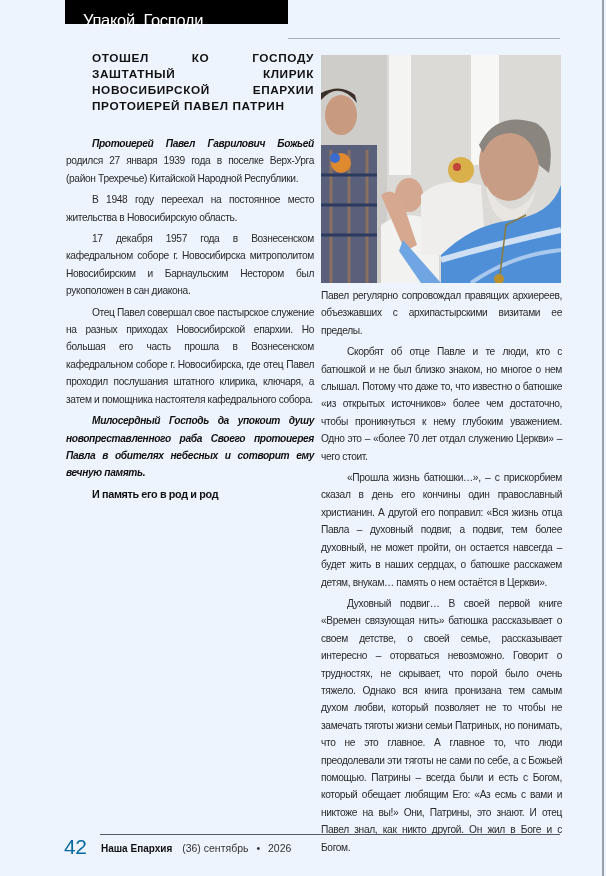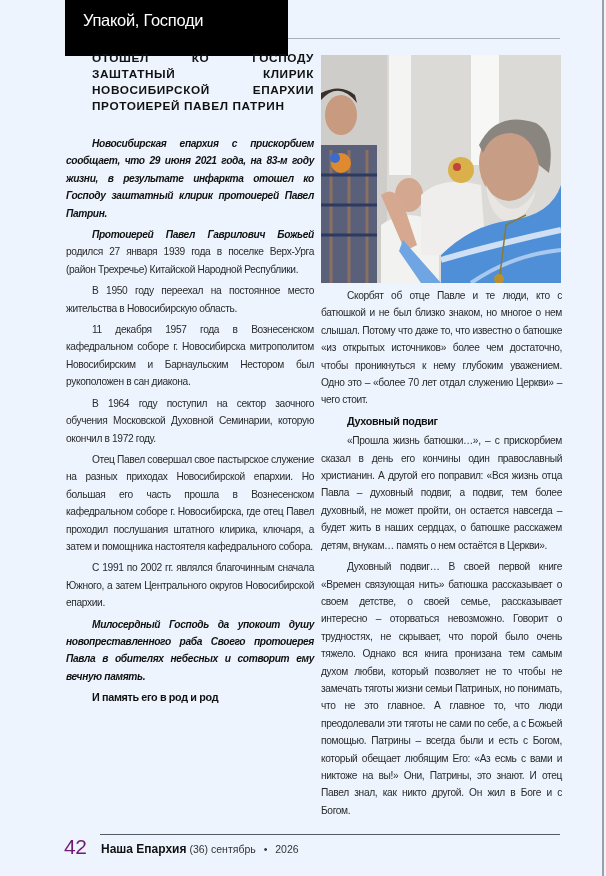--- a/index.html
+++ b/index.html
@@ -8,21 +8,21 @@
     background: #edf4fe;
     position: relative;
     font-family: "Liberation Sans", sans-serif;
     color: #222;
   }
   .edge {
     position: absolute; left: 602px; top: 0; width: 2px; height: 876px;
     background: #9aa0a8;
   }
   .section-bar {
-    position: absolute; left: 65px; top: 0; width: 223px; height: 56px;
+    position: absolute; left: 65px; top: 0; width: 223px; height: 24px;
     background: #000; color: #fff;
     font-size: 16.5px; line-height: 40px;
     padding-left: 18px; box-sizing: border-box;
     letter-spacing: -0.3px;
   }
   .section-rule {
     position: absolute; left: 288px; top: 38px; width: 272px; height: 1px;
     background: #a9b0b8;
   }
   .col {
@@ -52,46 +52,43 @@
   .photo {
     position: absolute; left: 321px; top: 55px; width: 240px; height: 228px;
     overflow: hidden; background: #d8d6d2;
   }
   .footer-rule {
     position: absolute; left: 100px; top: 834px; width: 460px; height: 1px;
     background: #555b63;
   }
   .page-num {
     position: absolute; left: 64px; top: 835px;
-    font-size: 21px; color: #701a75; letter-spacing: -0.5px;
+    font-size: 21px; color: #0369a1; letter-spacing: -0.5px;
   }
   .footer-meta {
     position: absolute; left: 101px; top: 842px;
     font-size: 10.5px; color: #333;
   }
-  .footer-meta .mag { font-weight: bold; font-size: 12px; color: #111; margin-right: 0; }
+  .footer-meta .mag { font-weight: bold; font-size: 10px; color: #111; margin-right: 7px; }
   .footer-meta .dot { margin: 0 5px; }
 </style>
 </head>
 <body>
 
 <div class="edge"></div>
 
 <div class="section-bar">Упакой, Господи</div>
 <div class="section-rule"></div>
 
 <div class="col col-left">
   <div class="headline">Отошел ко Господу заштатный клирик Новосибирской епархии протоиерей Павел Патрин</div>
-  <p class="lead bi" style="font-weight:bold">Новосибирская епархия с прискорбием сообщает, что 29 июня 2021 года, на 83-м году жизни, в результате инфаркта отошел ко Господу заштатный клирик протоиерей Павел Патрин.</p>
   <p><span class="bi">Протоиерей Павел Гаврилович Божьей</span><span> родился 27 января 1939 года в поселке Верх-Урга (район Трехречье) Китайской Народной Республики.</span></p>
-  <p>В 1950 году переехал на постоянное место жительства в Новосибирскую область.</p>
-  <p>11 декабря 1957 года в Вознесенском кафедральном соборе г. Новосибирска митрополитом Новосибирским и Барнаульским Нестором был рукоположен в сан диакона.</p>
-  <p>В 1964 году поступил на сектор заочного обучения Московской Духовной Семинарии, которую окончил в 1972 году.</p>
+  <p>В 1948 году переехал на постоянное место жительства в Новосибирскую область.</p>
+  <p>17 декабря 1957 года в Вознесенском кафедральном соборе г. Новосибирска митрополитом Новосибирским и Барнаульским Нестором был рукоположен в сан диакона.</p>
   <p>Отец Павел совершал свое пастырское служение на разных приходах Новосибирской епархии. Но большая его часть прошла в Вознесенском кафедральном соборе г. Новосибирска, где отец Павел проходил послушания штатного клирика, ключаря, а затем и помощника настоятеля кафедрального собора.</p>
-  <p>С 1991 по 2002 гг. являлся благочинным сначала Южного, а затем Центрального округов Новосибирской епархии.</p>
   <p class="bi">Милосердный Господь да упокоит душу новопреставленного раба Своего протоиерея Павла в обителях небесных и сотворит ему вечную память.</p>
   <div class="subhead">И память его в род и род</div>
 
 </div>
 
 <div class="photo">
   <svg width="240" height="228" viewBox="0 0 240 228">
     <rect width="240" height="228" fill="#dcdad6"></rect>
     <rect x="68" y="0" width="22" height="120" fill="#f4f4f2"></rect>
     <rect x="150" y="0" width="28" height="110" fill="#f7f7f5"></rect>
@@ -121,22 +118,22 @@
     <path d="M150 228 Q190 200 240 195" stroke="#a9c8ee" stroke-width="4" fill="none"></path>
     <path d="M178 228 L185 170 L205 160" stroke="#8a7a3a" stroke-width="1.5" fill="none"></path>
     <circle cx="178" cy="224" r="5" fill="#b8902e"></circle>
 
     <path d="M60 140 Q72 130 82 148 L96 190 L84 196 Z" fill="#d6a890"></path>
     <path d="M82 185 L120 228 L100 228 L78 196Z" fill="#6fa5e2"></path>
   </svg>
 </div>
 
 <div class="col col-right">
+  <p class="cont">Павел регулярно сопровождал правящих архиереев, объезжавших с архипастырскими визитами ее пределы.</p>
   <p>Скорбят об отце Павле и те люди, кто с батюшкой и не был близко знаком, но многое о нем слышал. Потому что даже то, что известно о батюшке «из открытых источников» более чем достаточно, чтобы проникнуться к нему глубоким уважением. Одно это – «более 70 лет отдал служению Церкви» – чего стоит.</p>
-  <div class="subhead">Духовный подвиг</div>
   <p>«Прошла жизнь батюшки…», – с прискорбием сказал в день его кончины один православный христианин. А другой его поправил: «Вся жизнь отца Павла – духовный подвиг, а подвиг, тем более духовный, не может пройти, он остается навсегда – будет жить в наших сердцах, о батюшке расскажем детям, внукам… память о нем остаётся в Церкви».</p>
   <p>Духовный подвиг… В своей первой книге «Времен связующая нить» батюшка рассказывает о своем детстве, о своей семье, рассказывает интересно – оторваться невозможно. Говорит о трудностях, не скрывает, что порой было очень тяжело. Однако вся книга пронизана тем самым духом любви, который позволяет не то чтобы не замечать тяготы жизни семьи Патриных, но понимать, что не это главное. А главное то, что люди преодолевали эти тяготы не сами по себе, а с Божьей помощью. Патрины – всегда были и есть с Богом, который обещает любящим Его: «Аз есмь с вами и никтоже на вы!» Они, Патрины, это знают. И отец Павел знал, как никто другой. Он жил в Боге и с Богом.</p>
 
 </div>
 
 <div class="footer-rule"></div>
 <div class="page-num">42</div>
 <div class="footer-meta">
   <span class="mag">Наша Епархия</span>
   <span>(36) сентябрь</span>

